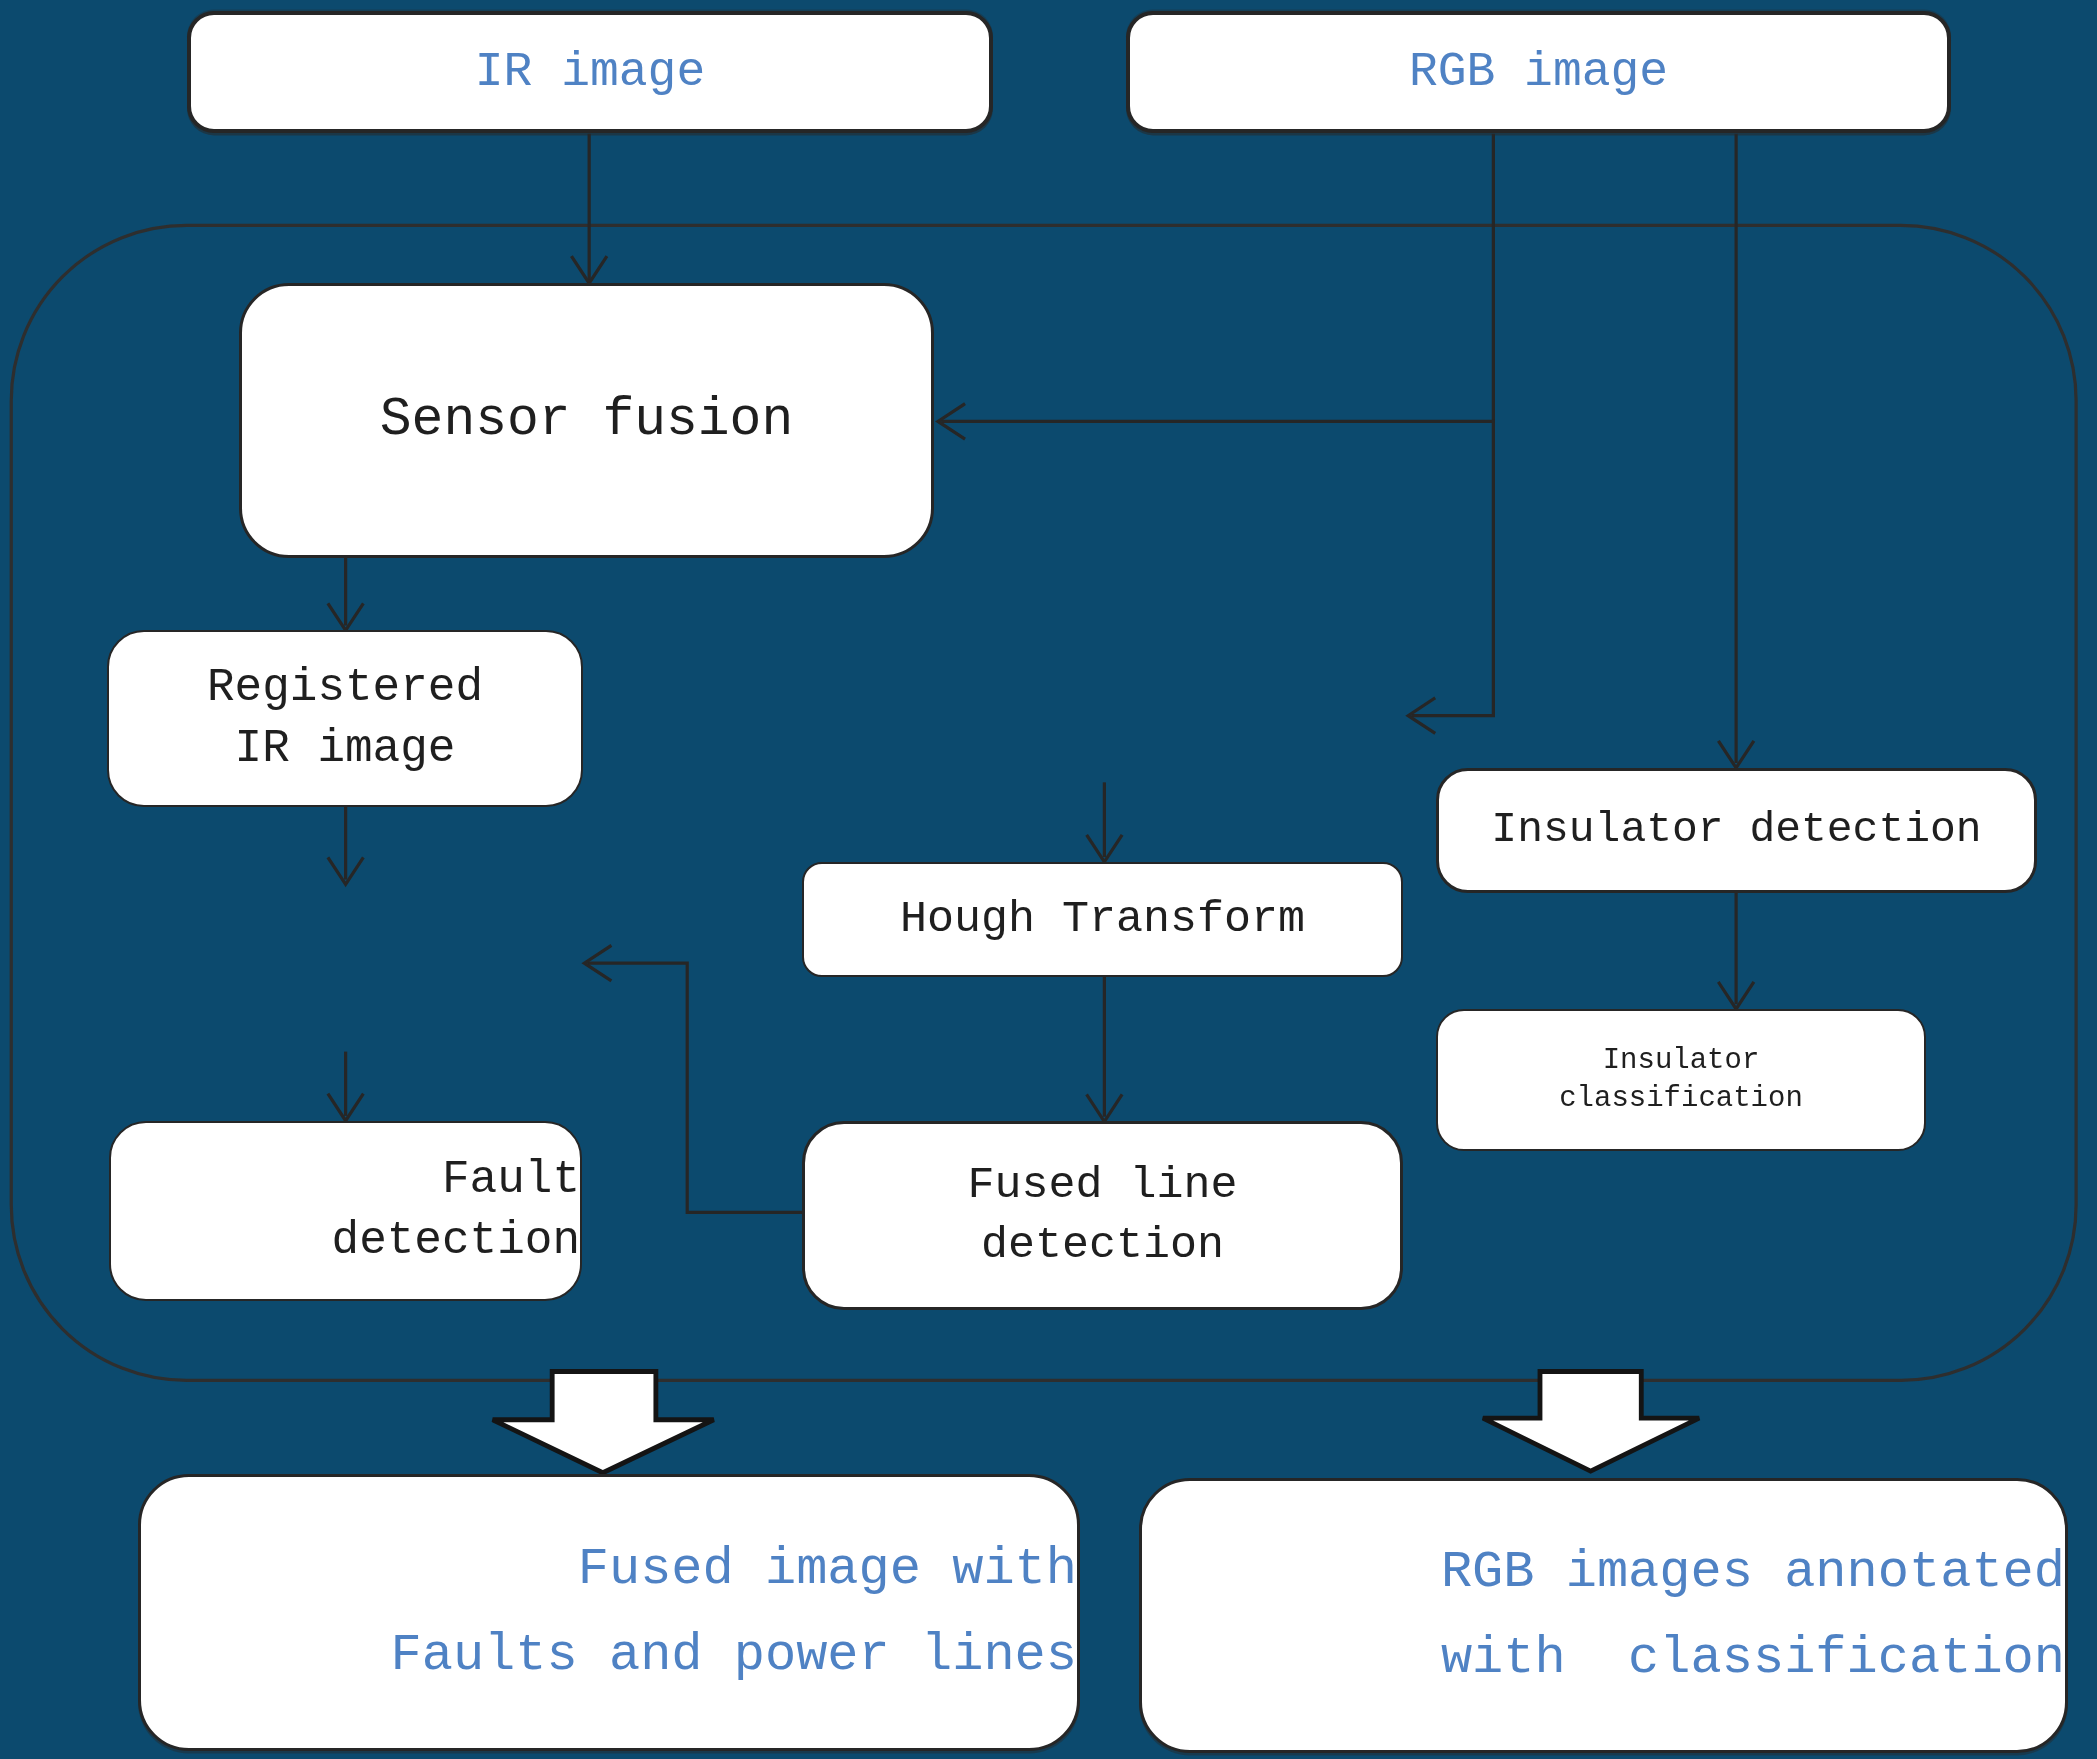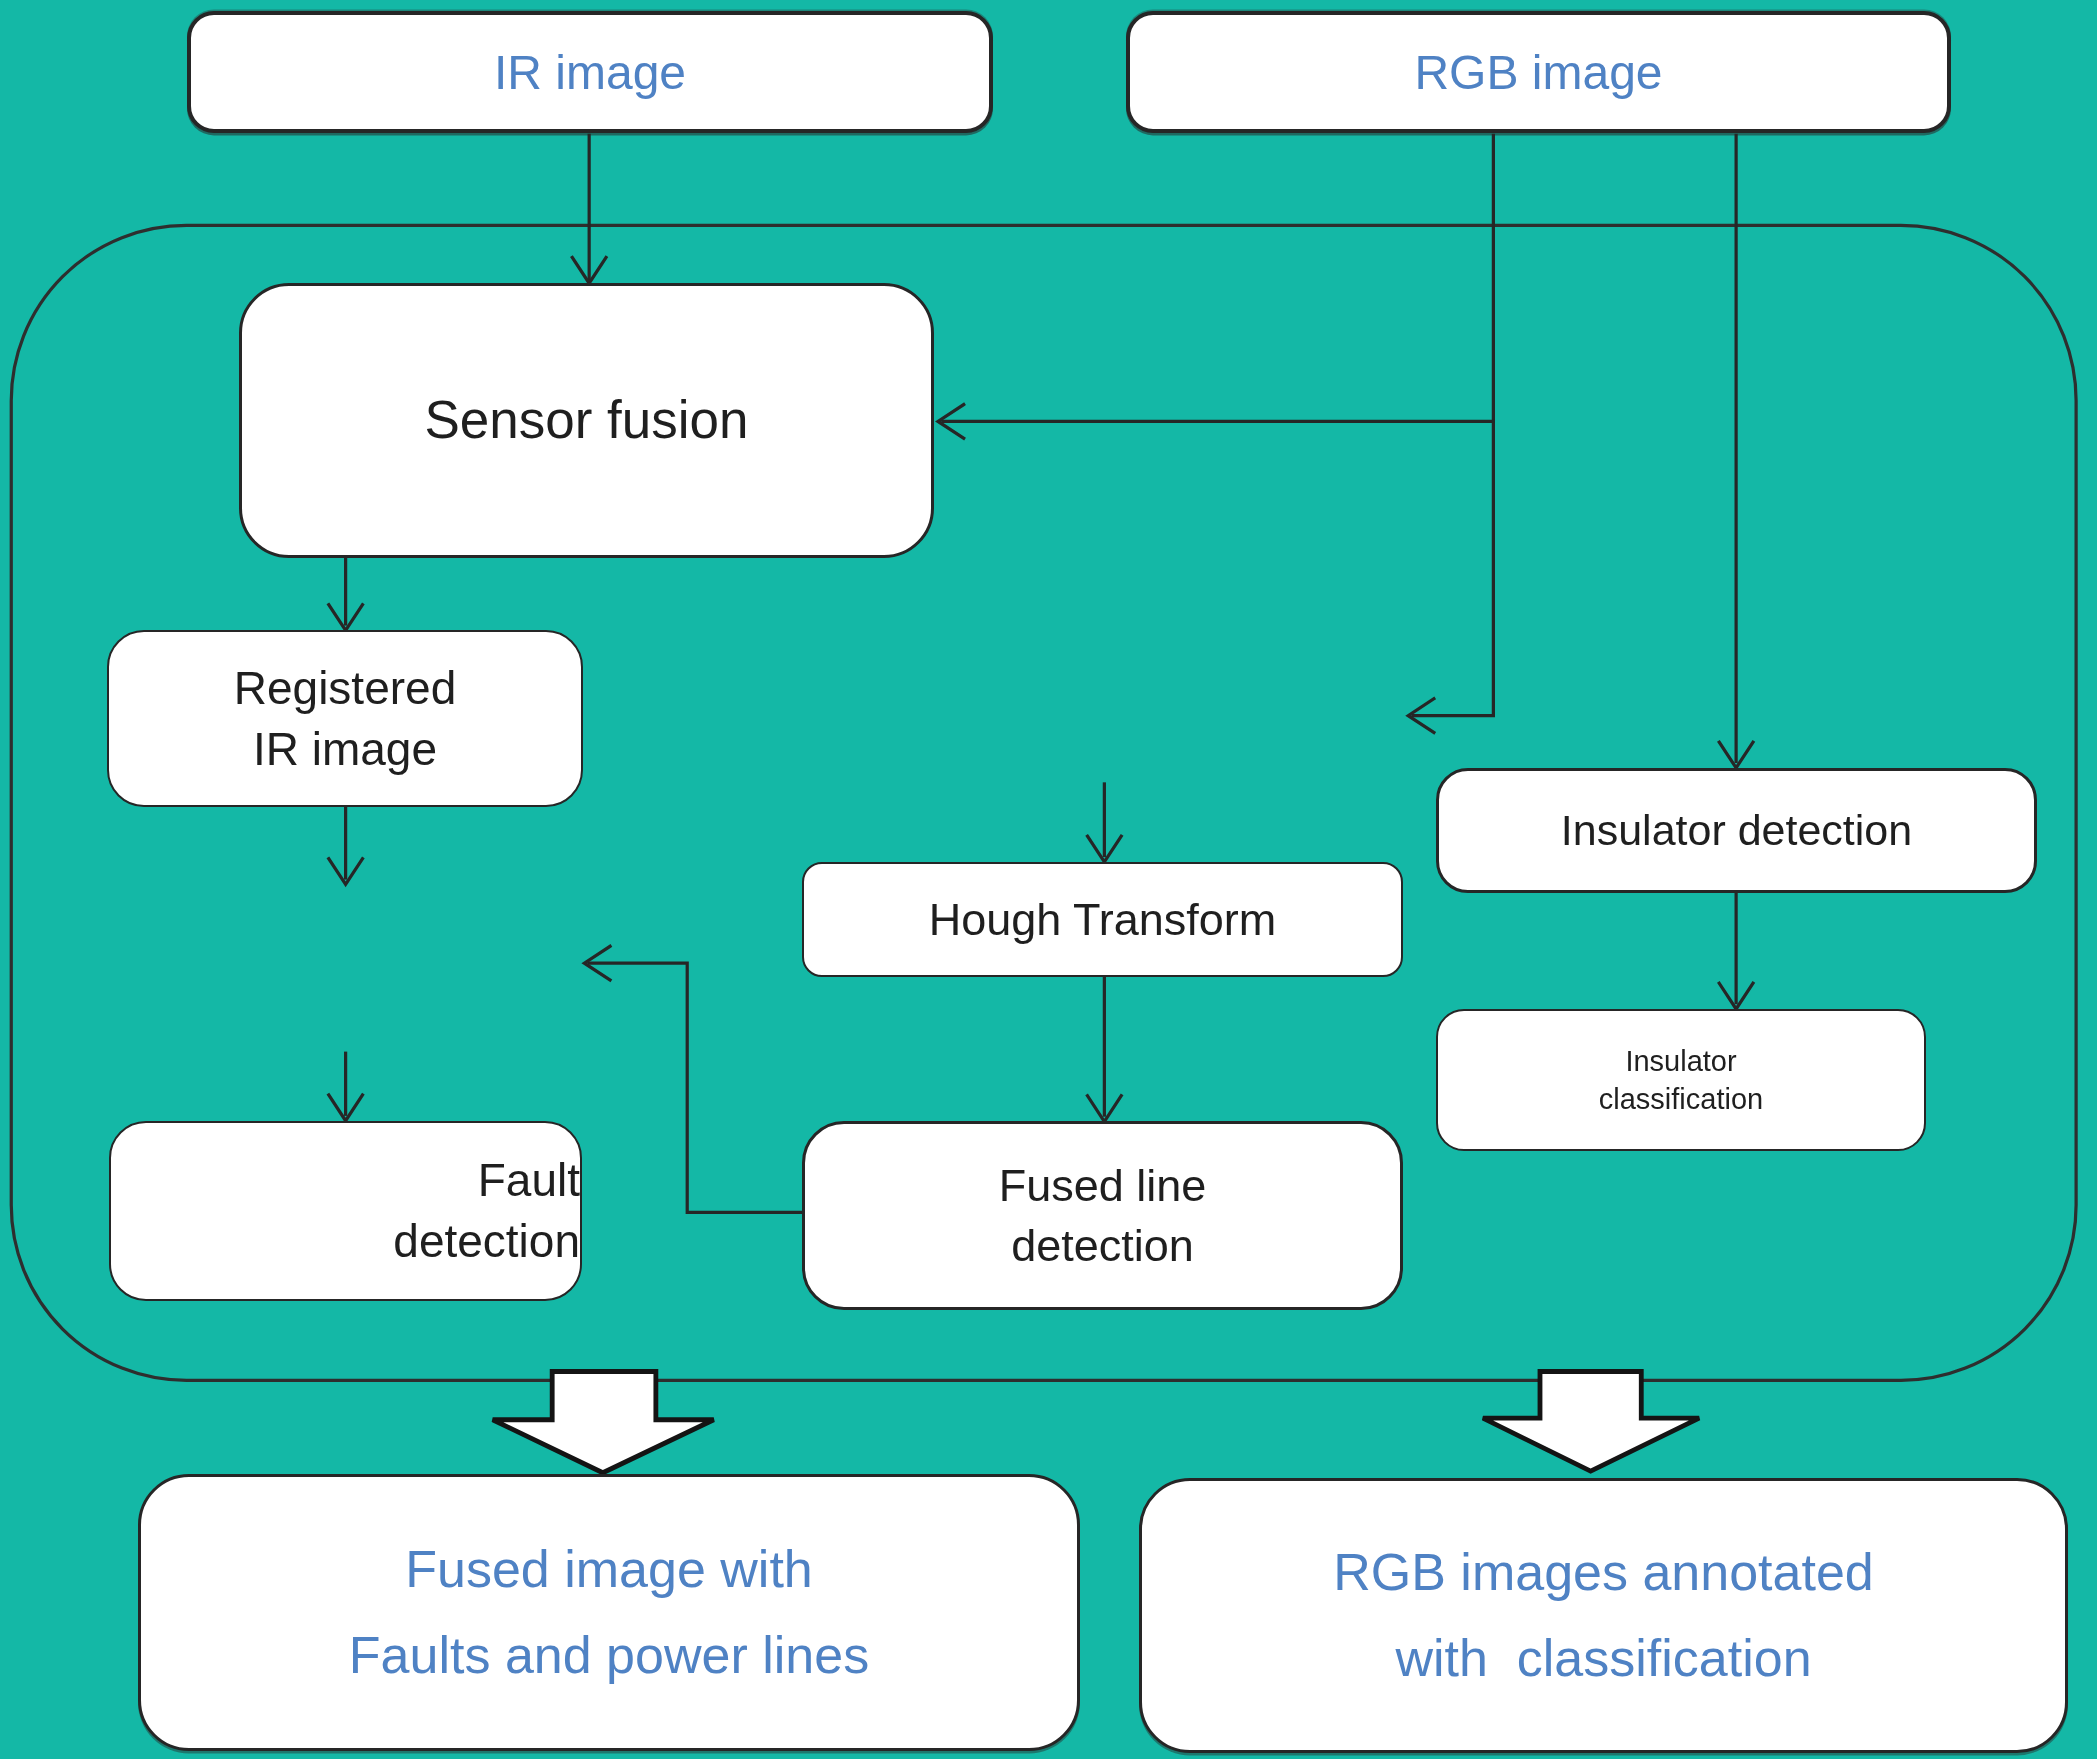--- a/index.html
+++ b/index.html
@@ -9,22 +9,23 @@
   html,body{
     margin:0;
     padding:0;
     background:#ffffff;
     font-family:"Liberation Sans", sans-serif;
   }
   .stage{
     position:relative;
     width:2097px;
     height:1760px;
-    background:#14b8a6;
+    background:#0c4a6e;
     overflow:hidden;
+    font-family:Liberation Mono, monospace;
   }
   .wires{
     position:absolute;
     left:0; top:0;
     width:2097px;
     height:1760px;
   }
   .node{
     position:absolute;
     box-sizing:border-box;
@@ -65,20 +66,21 @@
   #insclass { left:1436px; top:1009px; width:490px; height:142px; border-radius:28px; font-size:29px; border-width:2.4px;}
 
   
   .io-bottom{
     border-radius:51px;
     border-width:3.2px;
     font-size:52px;
     color:var(--accent);
     line-height:1.65;
     box-shadow:0 2.4px 0 rgba(40,40,40,.45);
+    align-items:flex-end;
   }
   #fused    { left:138px;  top:1474px; width:942px; height:277px; }
   #annotated{ left:1139px; top:1478px; width:929px; height:275px; }
 </style>
 </head>
 <body>
 
 <div class="stage">
 
   <svg class="wires" viewBox="0 0 2609 2189">

